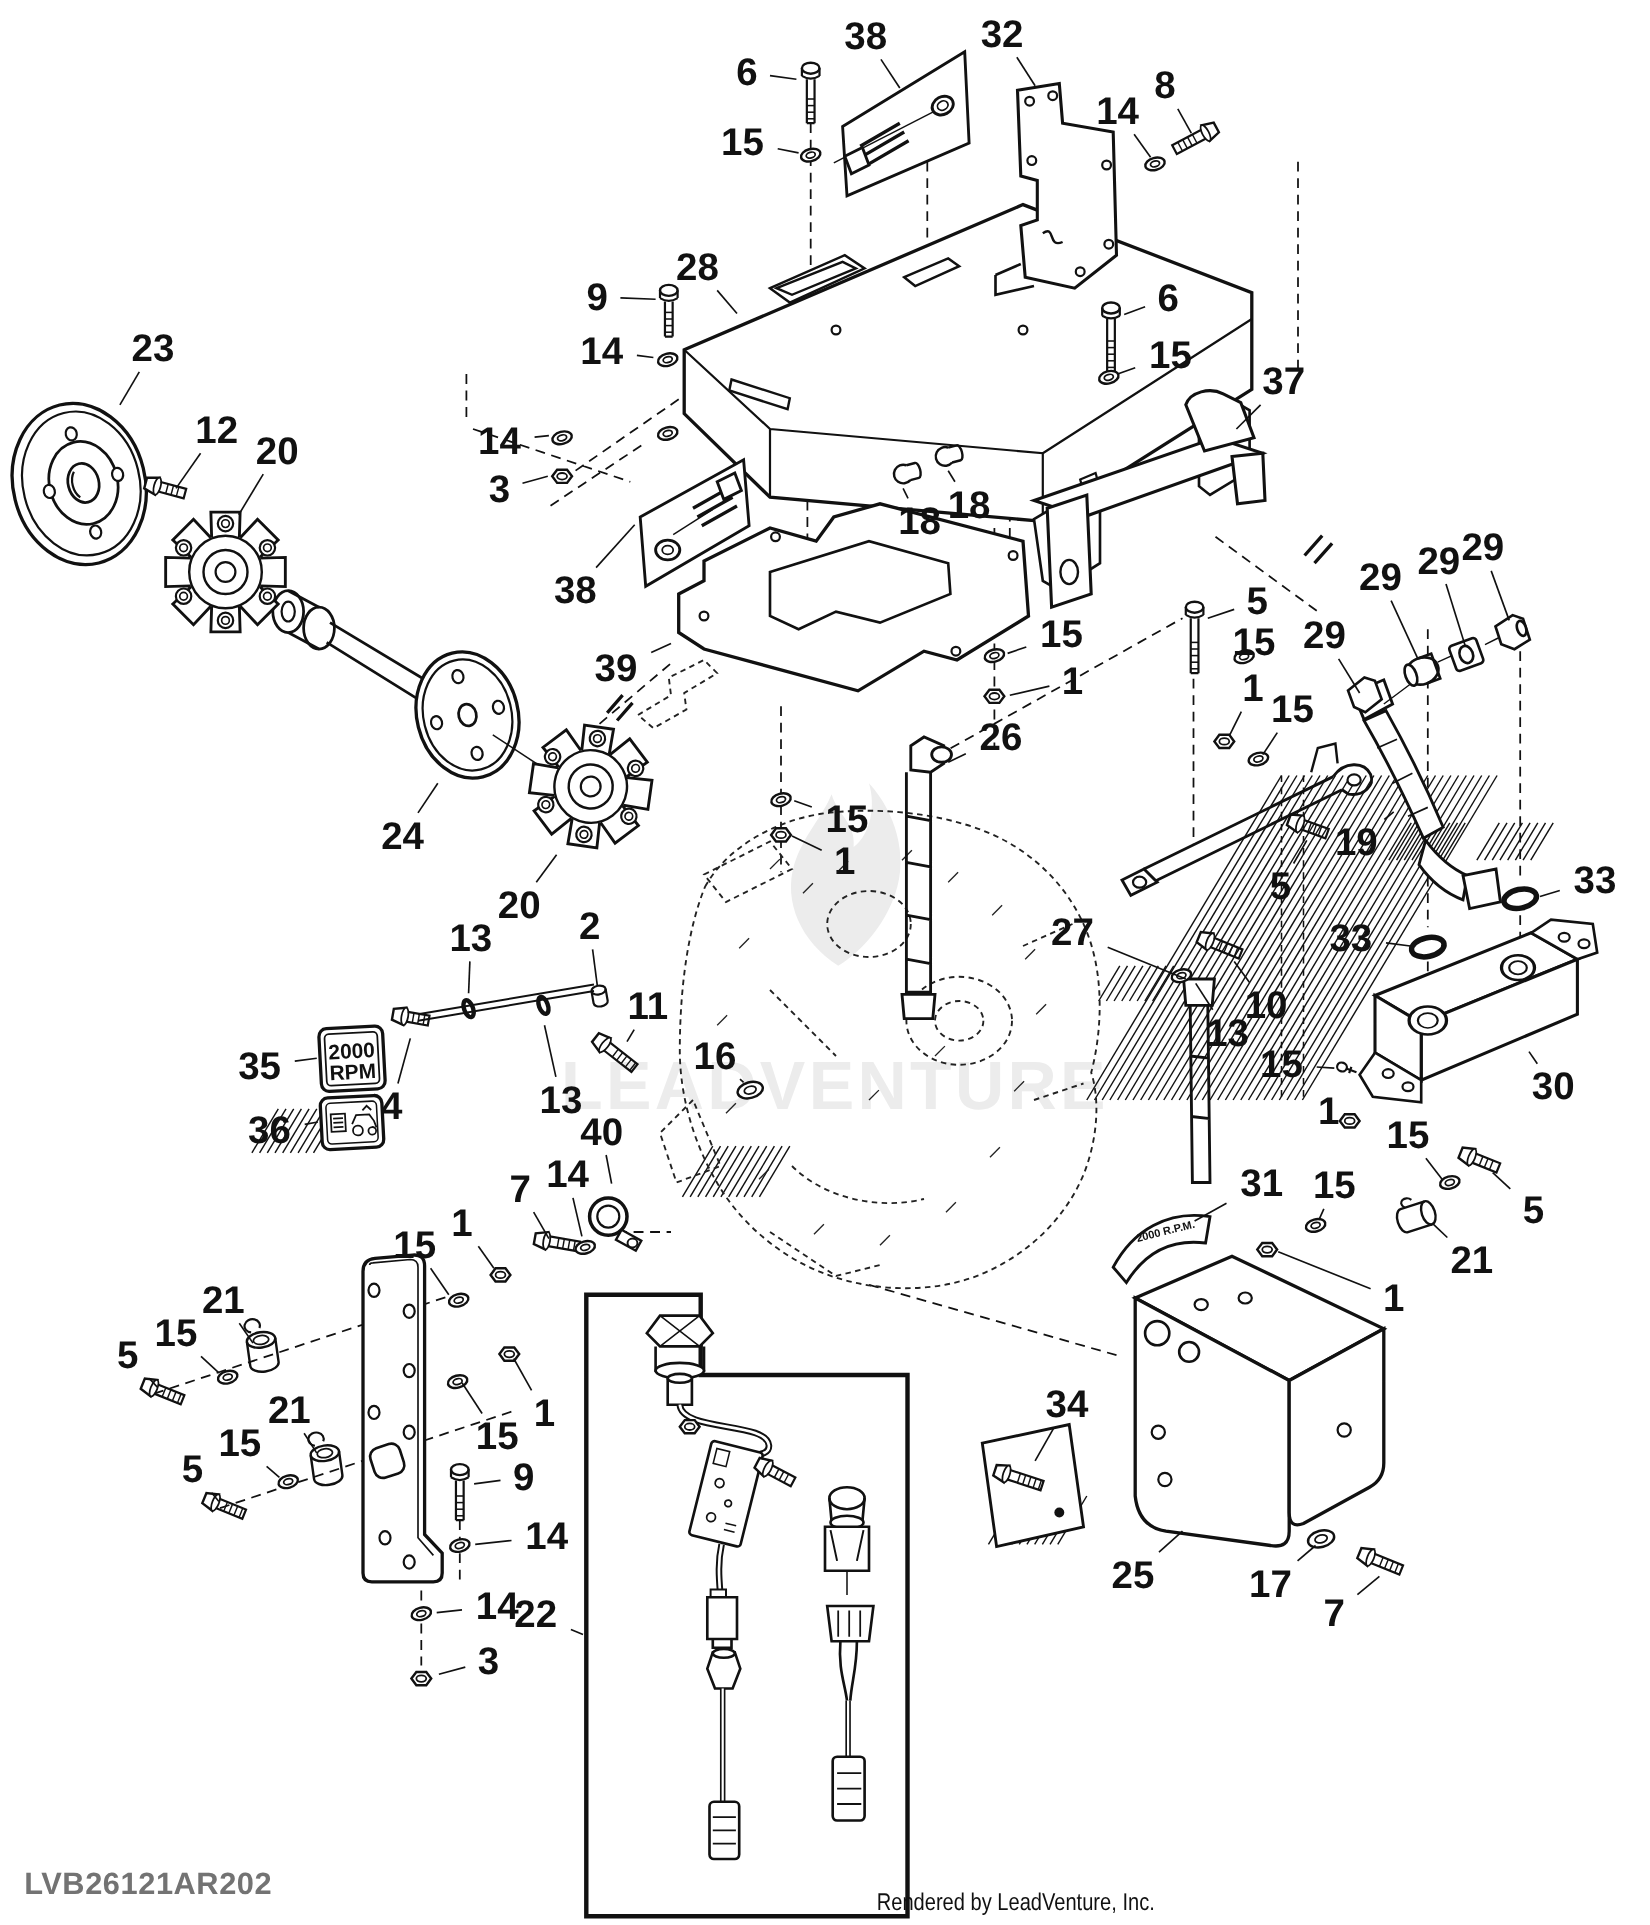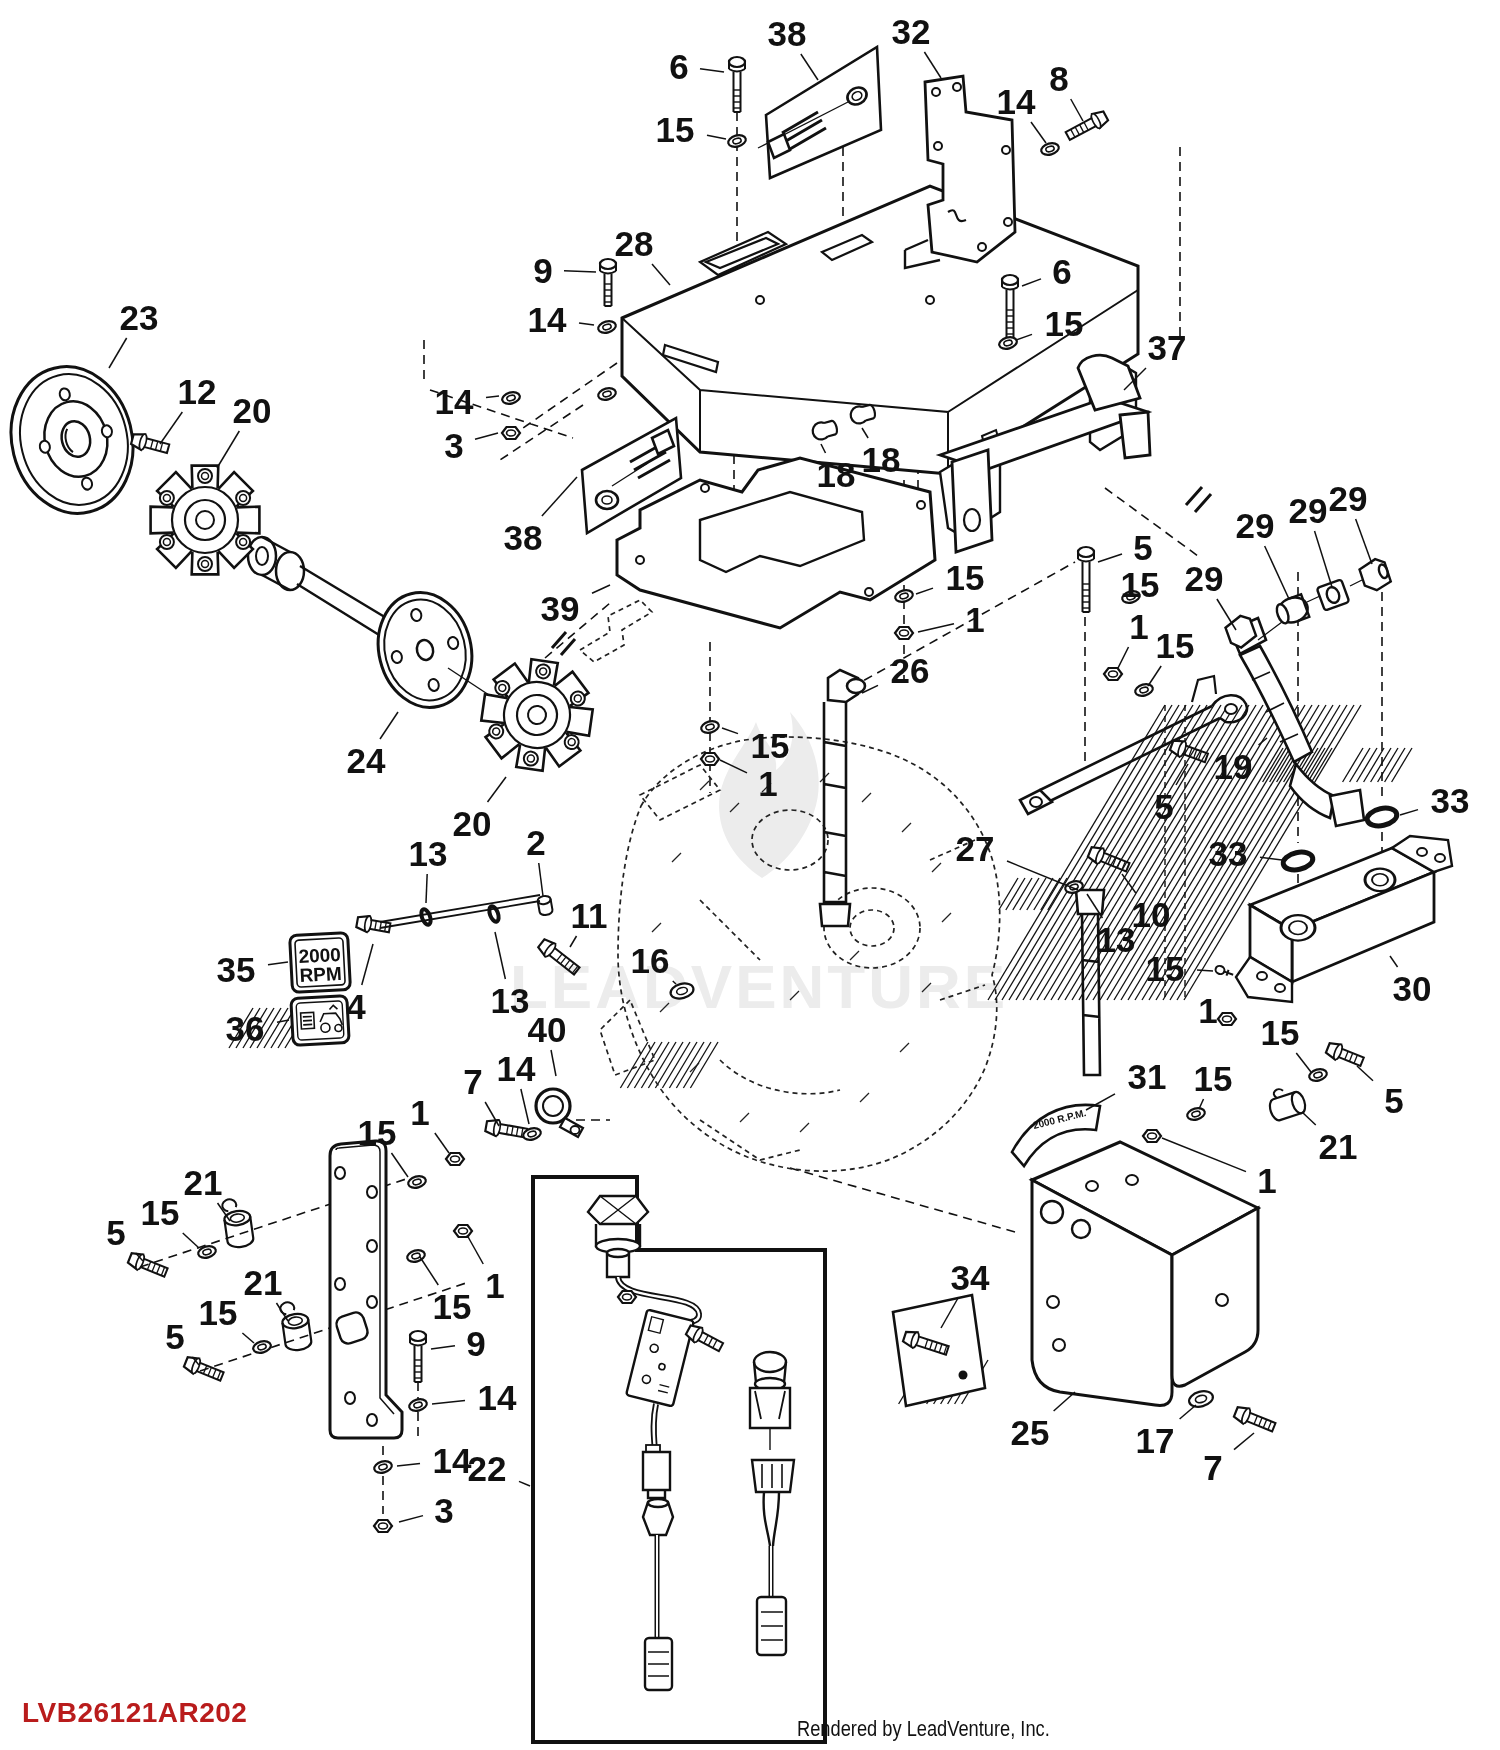--- a/index.html
+++ b/index.html
@@ -1,19 +1,19 @@
 <!DOCTYPE html>
 <html><head>
 <meta charset="utf-8">
 <style>
   html,body{margin:0;padding:0;background:#fff;}
   .page{position:relative;width:1500px;height:1750px;background:#ffffff;overflow:hidden;
         font-family:"Liberation Sans",sans-serif;}
   svg{position:absolute;left:0;top:0;}
-  .footer-code{position:absolute;left:22px;top:1697px;font-size:28px;font-weight:bold;color:#b91c1c;
+  .footer-code{position:absolute;left:22px;top:1697px;font-size:28px;font-weight:bold;color:#737373;
         letter-spacing:.5px;}
   .footer-credit{position:absolute;left:797px;top:1716px;font-size:22px;color:#111;
         transform:scaleX(.83);transform-origin:left top;white-space:nowrap;}
   text.callout{font-family:"Liberation Sans",sans-serif;font-weight:bold;font-size:35px;fill:#111;}
   text.wm{font-family:"Liberation Sans",sans-serif;font-weight:bold;}
 </style>
 </head>
 <body>
 
 <div class="page">

